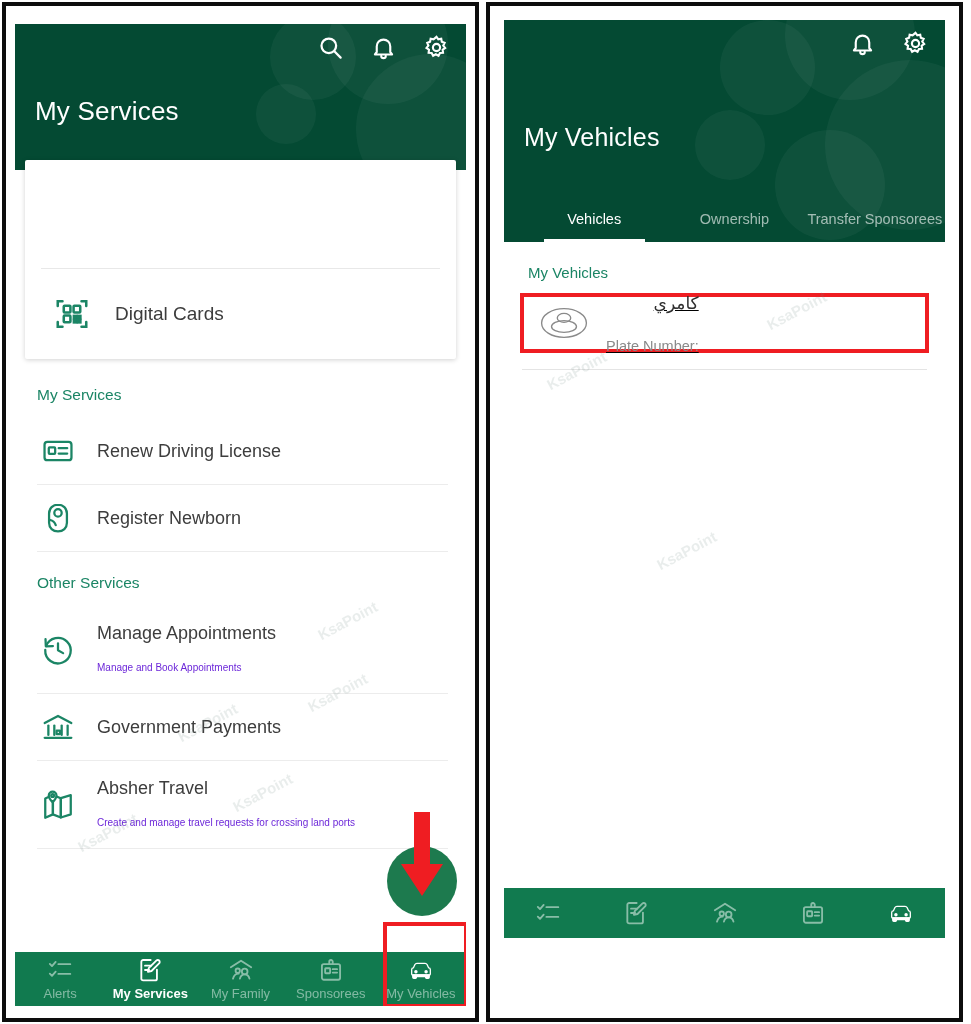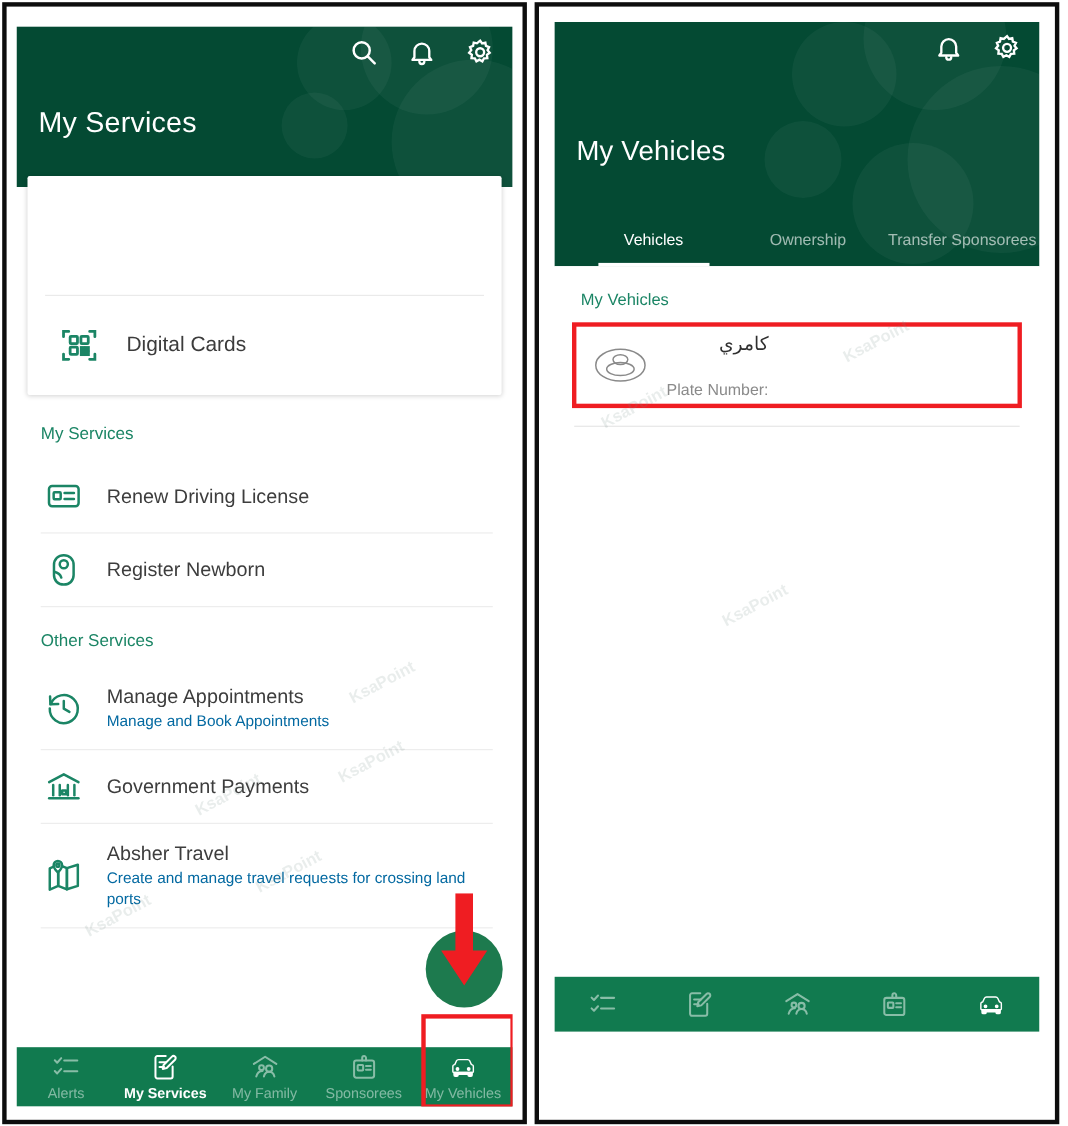--- a/index.html
+++ b/index.html
@@ -114,36 +114,37 @@
   }
   .srv{
     display:flex; align-items:center; gap:22px;
     padding:16px 18px 16px 26px;
     position:relative;
   }
   .srv .ico{ width:34px; height:34px; flex:0 0 34px; }
   .srv .ico svg{ width:100%; height:100%; display:block; }
   .srv .txt{ flex:1; min-width:0; }
   .srv .t1{ font-size:18px; color:#3d3d3d; line-height:23px; }
-  .srv .t2{ font-size:14px; color:#0369a1; line-height:19px; margin-top:1px; }
+  .srv .t2{ font-size:10px; color:#6d28d9; line-height:19px; margin-top:13px; }
   .hr{ height:1px; background:#ececec; margin:0 18px 0 22px; }
 
   
   .rbody{
     position:absolute; left:0; right:0; top:222px; bottom:54px;
     background:#ffffff;
   }
   .rlabel{ color:#1b8565; font-size:15px; padding:22px 0 12px 24px; }
   .veh-wrap{ padding:0 16px; }
   .veh-card{
     border:4px solid #ef1d22;
     background:#ffffff;
     display:flex; align-items:center; gap:18px;
     padding:12px 16px;
-    height:78px;
+    height:60px;
+    text-decoration:underline;
   }
   .veh-logo{ width:48px; height:34px; flex:0 0 48px; }
   .veh-logo svg{ width:100%; height:100%; display:block; }
   .veh-name{ font-size:17px; color:#2f2f2f; direction:rtl; line-height:24px; }
   .veh-plate{ font-size:14.5px; color:#8a8a8a; margin-top:22px; }
   .rsep{ height:1px; background:#e4e4e4; margin:16px 18px 0 18px; }
 
   
   .botnav{
     position:absolute; left:0; right:0; bottom:0;

